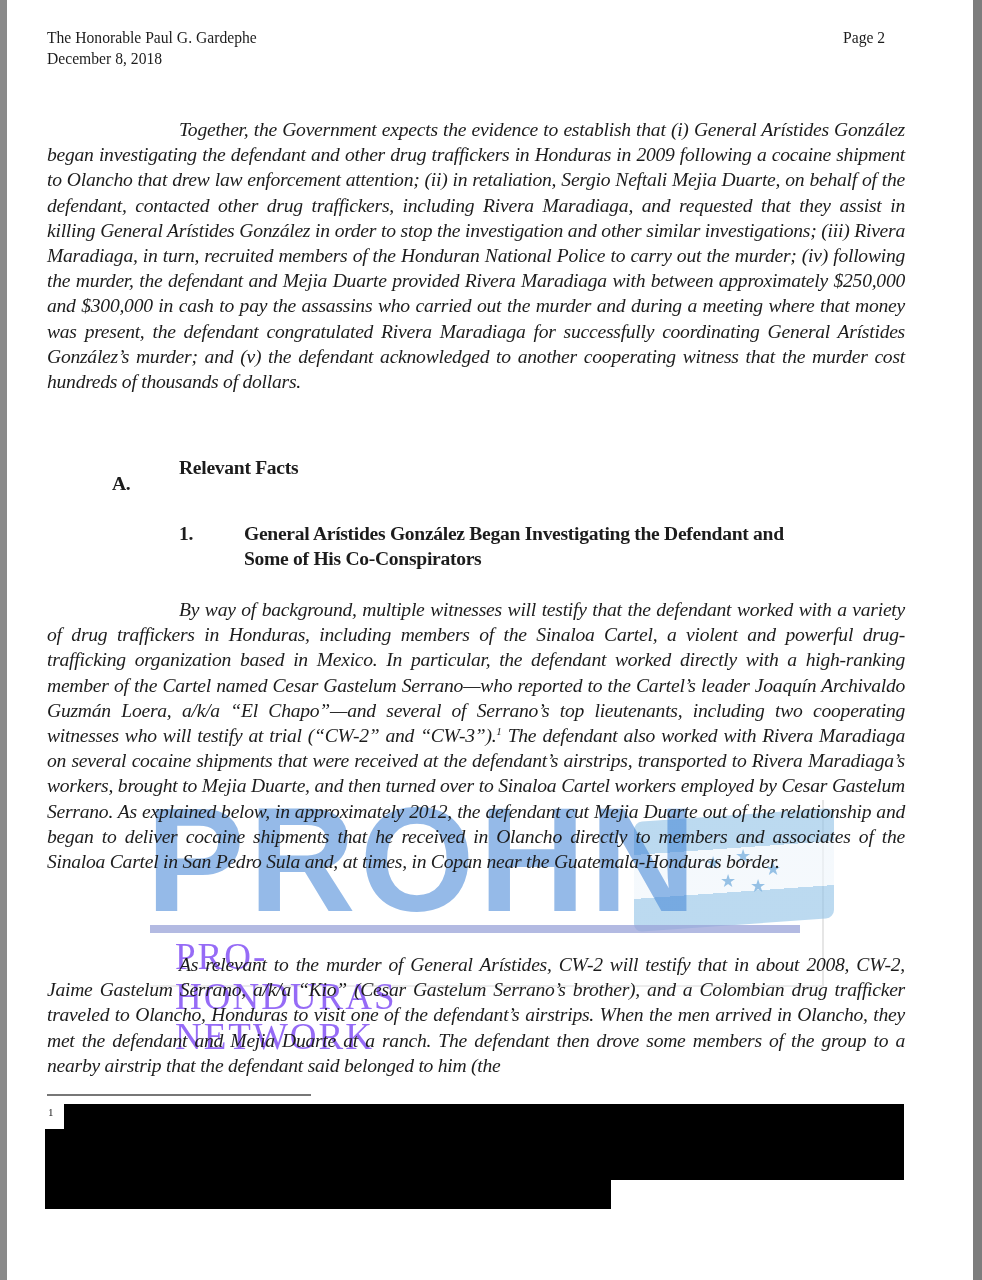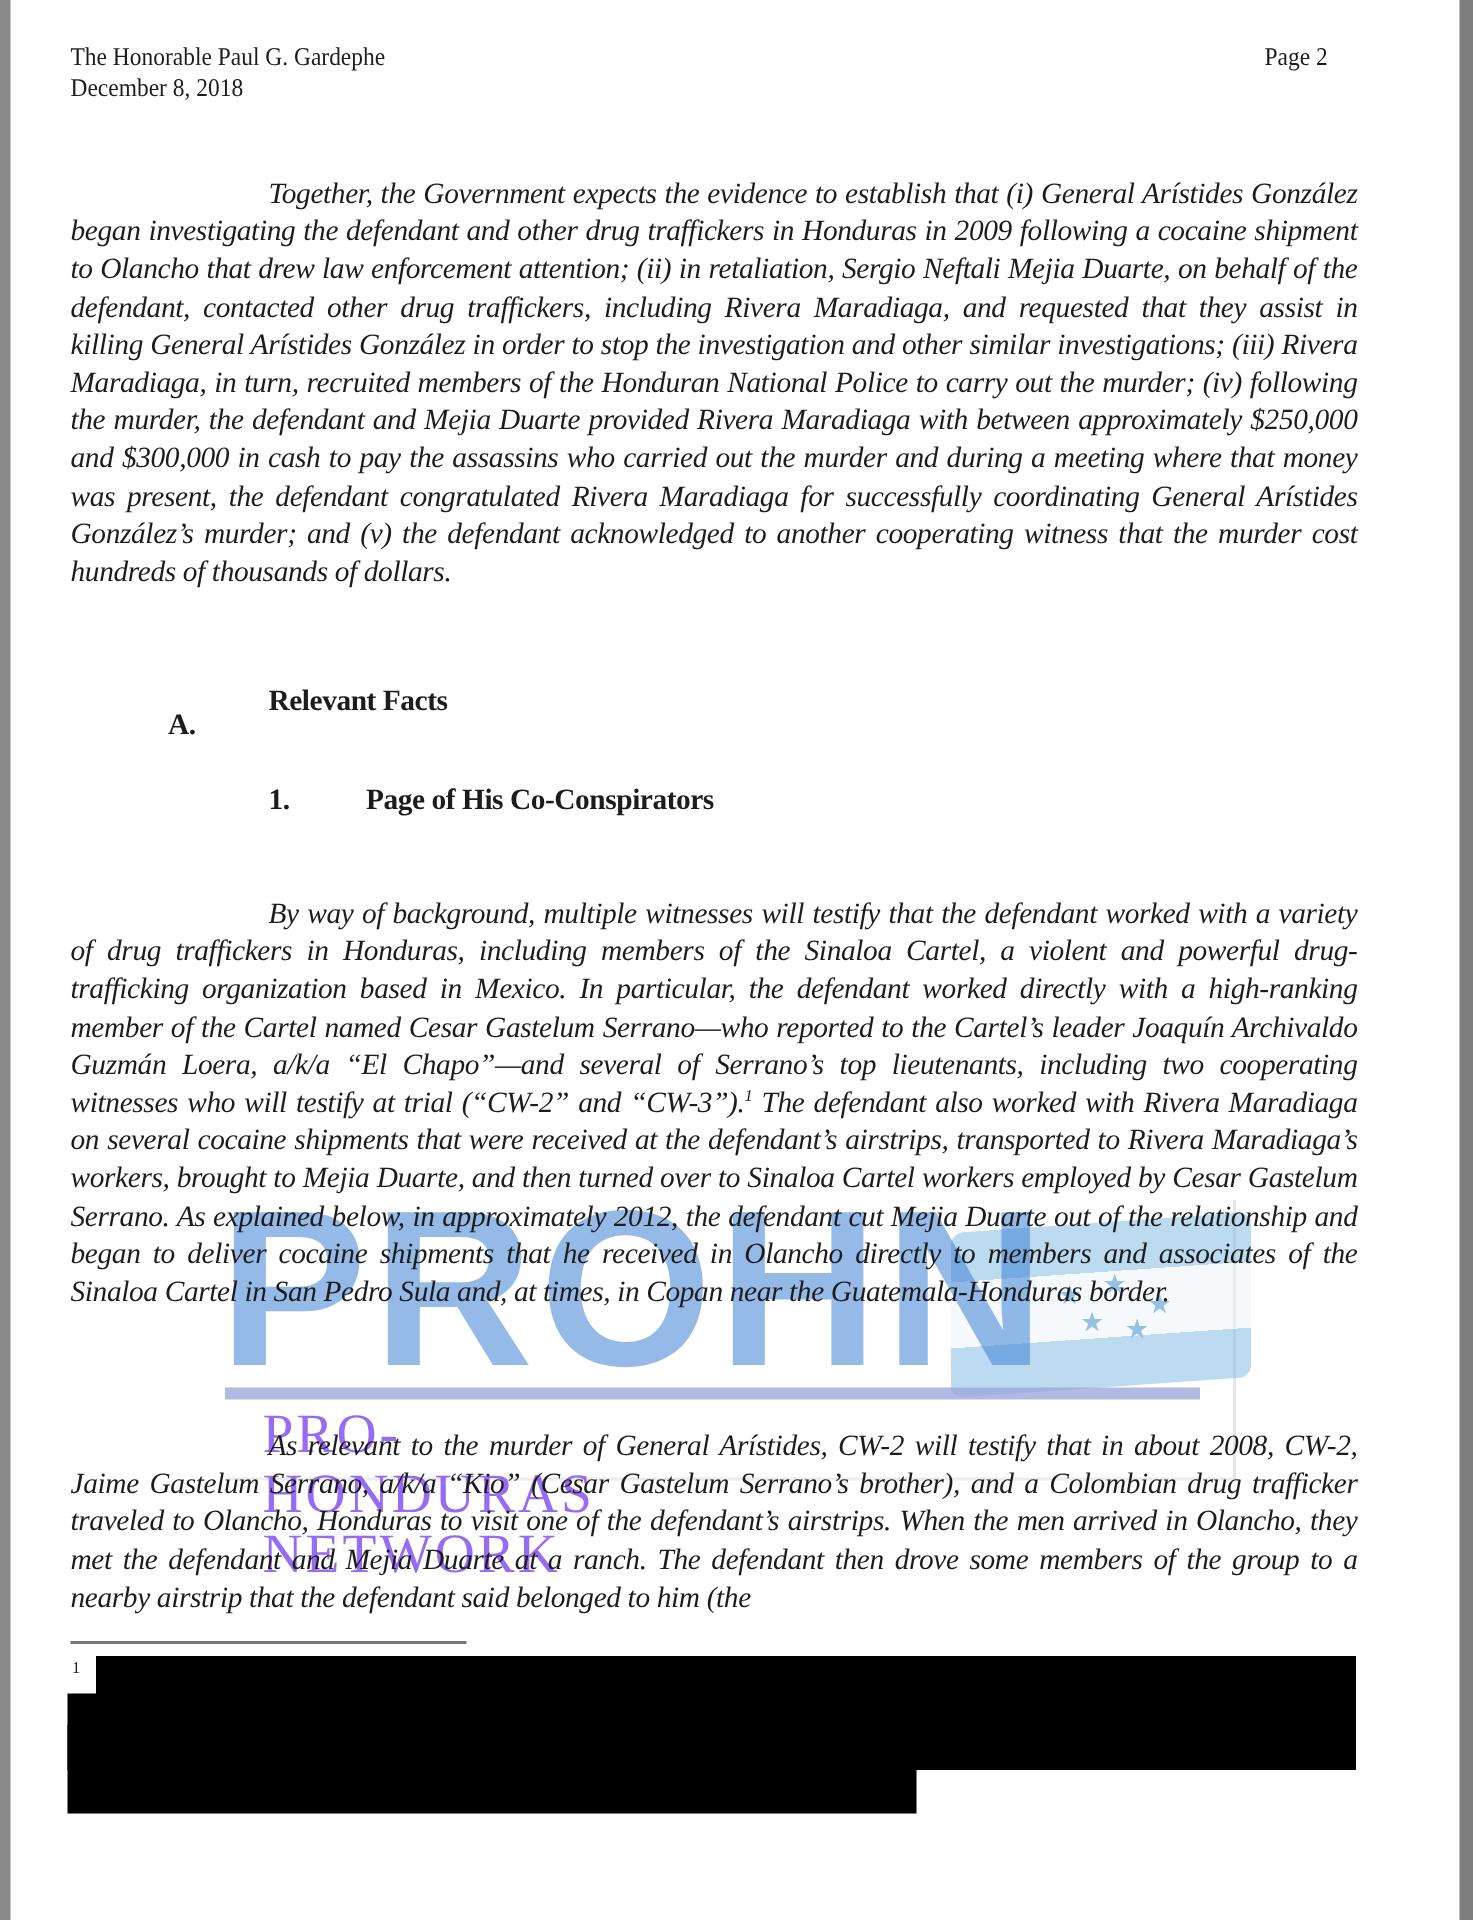--- a/index.html
+++ b/index.html
@@ -74,21 +74,22 @@
   <div class="wm-sub">PRO-HONDURAS NETWORK</div>
 </div>
 
 <p class="para" style="top:117px;">Together, the Government expects the evidence to establish that (i) General Arístides González began investigating the defendant and other drug traffickers in Honduras in 2009 following a cocaine shipment to Olancho that drew law enforcement attention; (ii) in retaliation, Sergio Neftali Mejia Duarte, on behalf of the defendant, contacted other drug traffickers, including Rivera Maradiaga, and requested that they assist in killing General Arístides González in order to stop the investigation and other similar investigations; (iii) Rivera Maradiaga, in turn, recruited members of the Honduran National Police to carry out the murder; (iv) following the murder, the defendant and Mejia Duarte provided Rivera Maradiaga with between approximately $250,000 and $300,000 in cash to pay the assassins who carried out the murder and during a meeting where that money was present, the defendant congratulated Rivera Maradiaga for successfully coordinating General Arístides González’s murder; and (v) the defendant acknowledged to another cooperating witness that the murder cost hundreds of thousands of dollars.</p>
 
 <div class="heading" style="left:112px;top:471px;">A.</div>
 <div class="heading" style="left:179px;top:455px;">Relevant Facts</div>
 
 <div class="heading" style="left:179px;top:521px;">1.</div>
 <div class="heading" style="left:244px;top:521px;">
-  <div>Page of His Co-Conspirators</div>
+  <div>General Arístides González Began Investigating the Defendant and</div>
+  <div>Some of His Co-Conspirators</div>
 </div>
 
 <p class="para" style="top:597px;"><span>By way of background, multiple witnesses will testify that the defendant worked with a variety of drug traffickers in Honduras, including members of the Sinaloa Cartel, a violent and powerful drug-trafficking organization based in Mexico.  In particular, the defendant worked directly with a high-ranking member of the Cartel named Cesar Gastelum Serrano—who reported to the Cartel’s leader Joaquín Archivaldo Guzmán Loera, a/k/a “El Chapo”—and several of Serrano’s top lieutenants, including two cooperating witnesses who will testify at trial (“CW-2” and “CW-3”).</span><sup>1</sup><span>  The defendant also worked with Rivera Maradiaga on several cocaine shipments that were received at the defendant’s airstrips, transported to Rivera Maradiaga’s workers, brought to Mejia Duarte, and then turned over to Sinaloa Cartel workers employed by Cesar Gastelum Serrano.  As explained below, in approximately 2012, the defendant cut Mejia Duarte out of the relationship and began to deliver cocaine shipments that he received in Olancho directly to members and associates of the Sinaloa Cartel in San Pedro Sula and, at times, in Copan near the Guatemala-Honduras border.</span></p>
 
 <p class="para" style="top:952px;">As relevant to the murder of General Arístides, CW-2 will testify that in about 2008, CW-2, Jaime Gastelum Serrano, a/k/a “Kio” (Cesar Gastelum Serrano’s brother), and a Colombian drug trafficker traveled to Olancho, Honduras to visit one of the defendant’s airstrips.  When the men arrived in Olancho, they met the defendant and Mejia Duarte at a ranch.  The defendant then drove some members of the group to a nearby airstrip that the defendant said belonged to him (the</p>
 
 <div class="fn-rule"></div>
 <div class="fn-mark">1</div>
 <div class="redact-a"></div>
 <div class="redact-b"></div>

